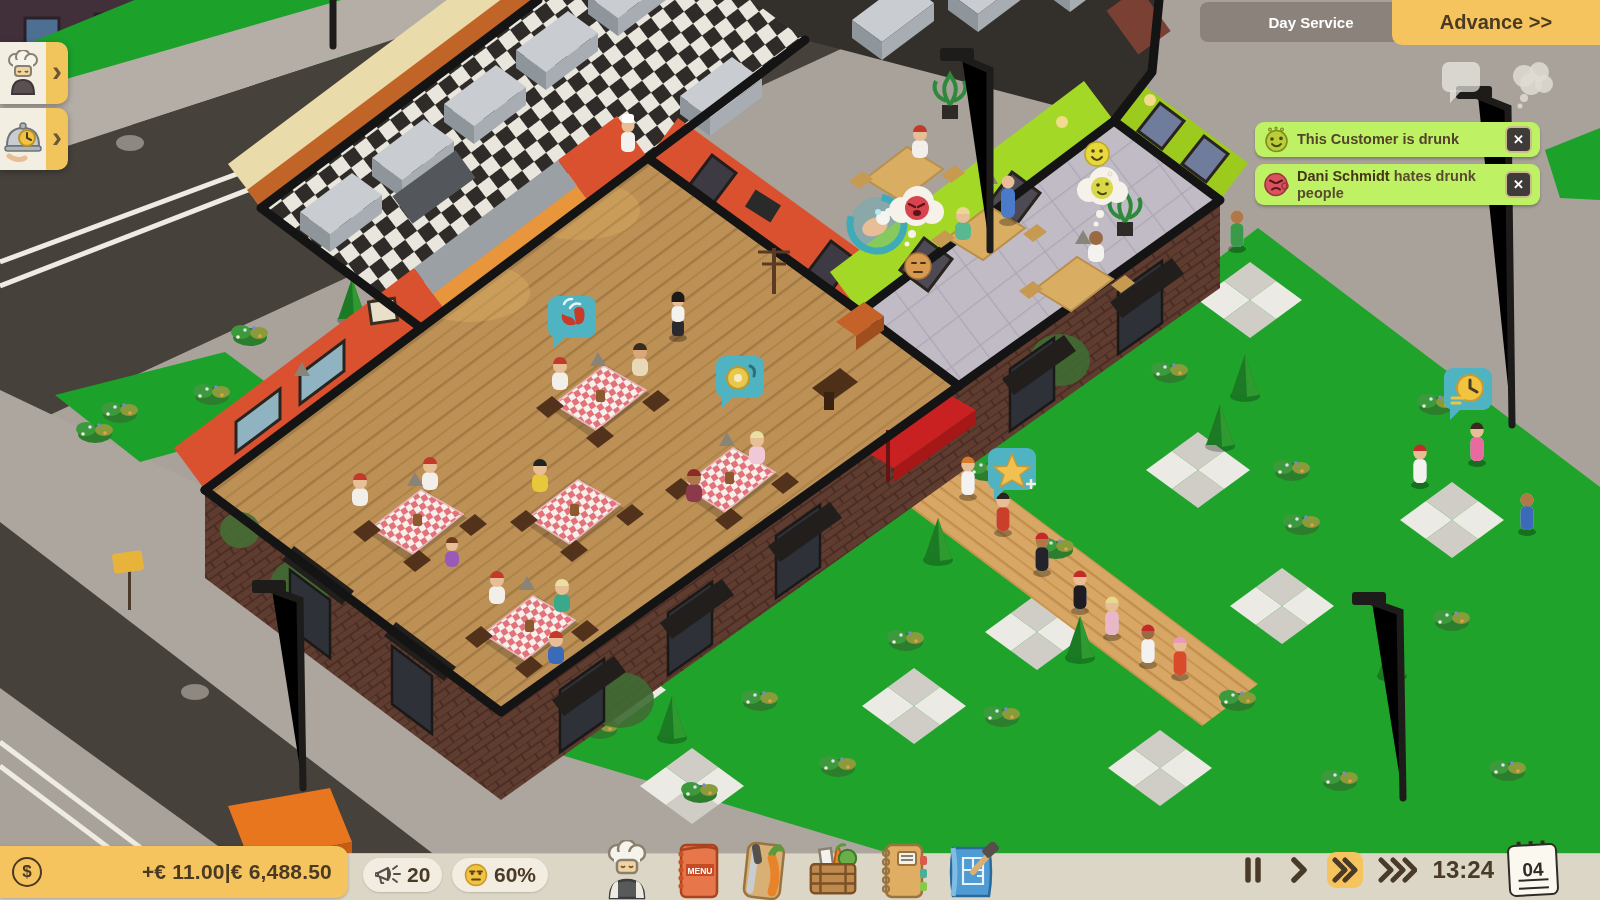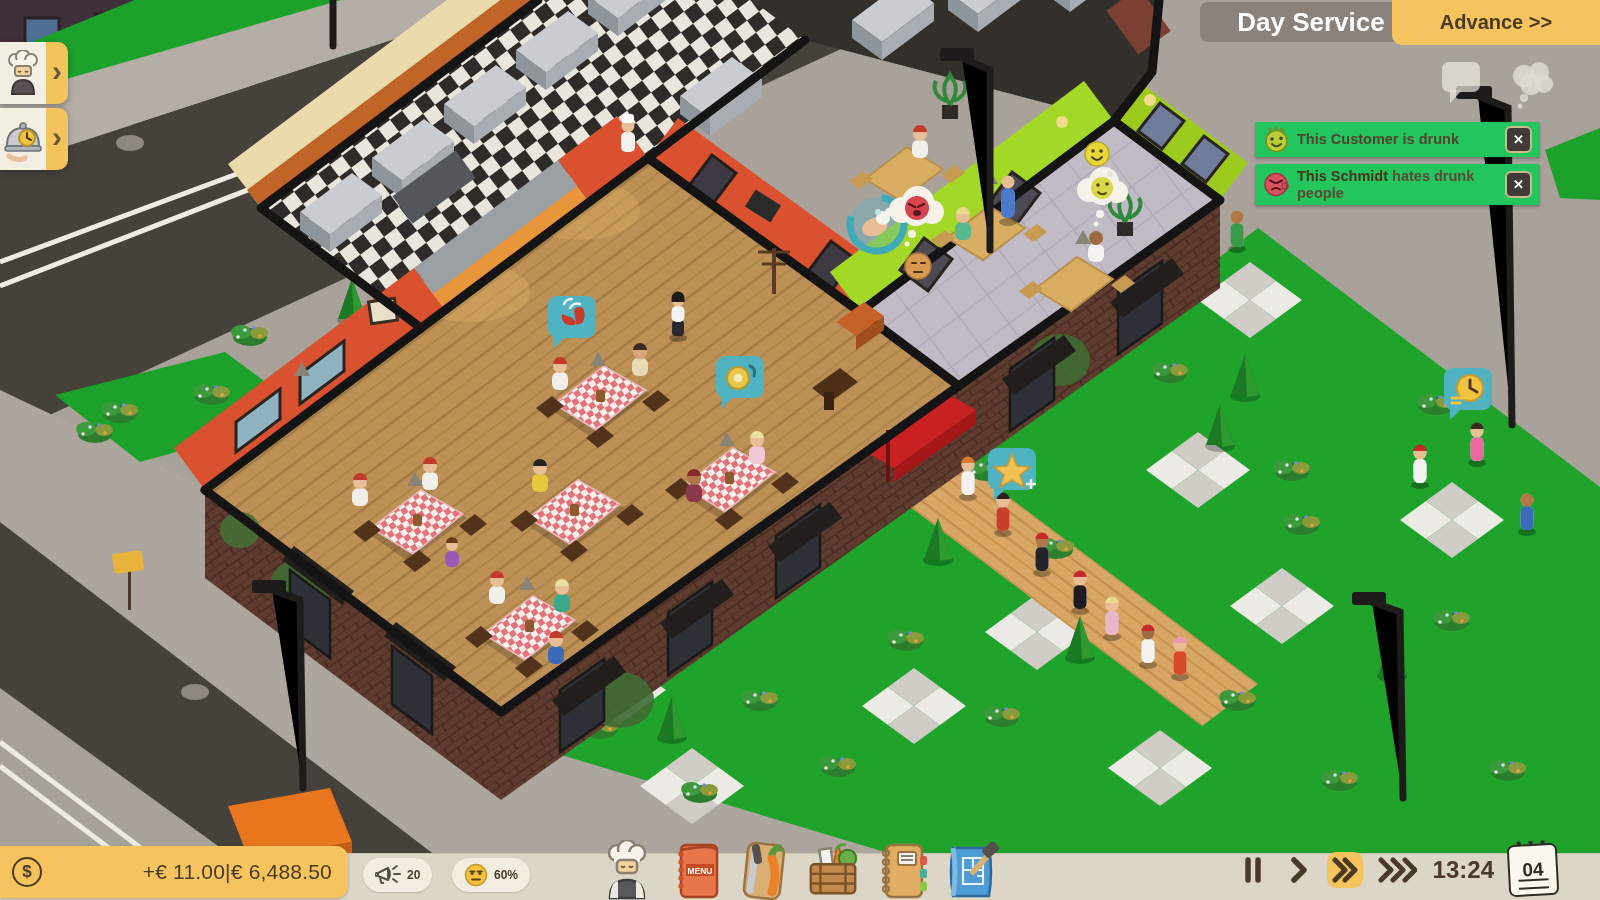--- a/index.html
+++ b/index.html
@@ -12,43 +12,43 @@
 
   
   .side-panel{position:absolute;left:0;display:flex;height:62px;filter:drop-shadow(0 2px 3px rgba(0,0,0,.3));}
   .side-panel .icon-box{width:46px;height:62px;background:#F3EEE2;border-radius:0 0 0 0;display:flex;align-items:center;justify-content:center;}
   .side-panel .tab{width:22px;height:62px;background:#F2C45C;border-radius:0 10px 10px 0;display:flex;align-items:center;justify-content:center;
     color:#6B5636;font-size:30px;font-weight:bold;line-height:0;padding-bottom:4px;box-sizing:border-box;}
   #panel-staff{top:42px;} #panel-orders{top:108px;}
 
   
   .phase-chip{position:absolute;top:2px;right:178px;width:222px;height:40px;background:rgba(120,110,104,.62);
-    border-radius:8px;color:#fff;font-size:26px;font-weight:bold;display:flex;align-items:center;justify-content:center;}
+    border-radius:8px;color:#fff;font-size:15px;font-weight:bold;display:flex;align-items:center;justify-content:center;}
   .advance-btn{position:absolute;top:0;right:0;width:208px;height:45px;background:#F5C45E;border-radius:0 0 0 10px;
     color:#4A3A23;font-size:20px;font-weight:bold;display:flex;align-items:center;justify-content:center;cursor:pointer;}
   .chat-icons{position:absolute;top:58px;right:42px;display:flex;gap:22px;opacity:.8;}
 
   .notif-stack{position:absolute;top:122px;right:60px;width:285px;display:flex;flex-direction:column;gap:7px;}
-  .notif{background:#22c55e;border-radius:2px;padding:4px 8px;display:flex;align-items:center;gap:7px;
+  .notif{background:#bef264;border-radius:9px;padding:4px 8px;display:flex;align-items:center;gap:7px;
     box-shadow:0 2px 3px rgba(0,0,0,.25);min-height:26px;}
   .notif .txt{flex:1;font-size:14.5px;line-height:1.15;color:#54422C;font-weight:bold;}
   .notif .txt .nm{color:#463518;}
   .notif .txt .rest{font-weight:600;color:#5C4A30;}
   .notif-close{width:23px;height:23px;background:#3F3B38;border:2px solid #CBB львов;border:2px solid #CDB98E;border-radius:6px;color:#fff;
     font-size:13px;font-weight:bold;display:flex;align-items:center;justify-content:center;cursor:pointer;flex:0 0 auto;}
 
   
   .bottom-bar{position:absolute;left:0;bottom:0;width:1600px;height:46px;background:#DCD6C6;border-top:1px solid #C8C2B2;}
   .money-pill{position:absolute;left:0;bottom:2px;width:348px;height:52px;background:#F5C45E;border-radius:0 12px 12px 0;
     display:flex;align-items:center;box-shadow:0 1px 3px rgba(0,0,0,.25);}
   .money-pill .cur{width:26px;height:26px;border:2.5px solid #4A3A23;border-radius:50%;margin-left:12px;
     display:flex;align-items:center;justify-content:center;color:#4A3A23;font-weight:bold;font-size:17px;}
-  .money-pill .amounts{flex:1;text-align:right;padding-right:16px;color:#4A3A23;font-size:21px;font-weight:normal;letter-spacing:.2px;}
+  .money-pill .amounts{flex:1;text-align:right;padding-right:16px;color:#4A3A23;font-size:21px;font-weight:bold;letter-spacing:.2px;}
   .stat-chip{position:absolute;bottom:8px;height:34px;background:#F2EDE0;border-radius:17px;display:flex;align-items:center;
-    gap:6px;padding:0 12px;color:#4A3B28;font-size:12px;font-weight:bold;box-shadow:0 1px 2px rgba(0,0,0,.15);}
+    gap:6px;padding:0 12px;color:#4A3B28;font-size:21px;font-weight:bold;box-shadow:0 1px 2px rgba(0,0,0,.15);}
   #chip-marketing{left:363px;} #chip-satisfaction{left:452px;}
 
   .toolbar{position:absolute;left:598px;bottom:0;display:flex;gap:13px;align-items:flex-end;}
   .tool-btn{width:56px;height:64px;display:flex;align-items:flex-end;justify-content:flex-end;cursor:pointer;}
 
   .playback{position:absolute;right:42px;bottom:4px;display:flex;align-items:center;gap:10px;}
   .pb-btn{width:36px;height:36px;display:flex;align-items:center;justify-content:center;cursor:pointer;border-radius:9px;}
   .pb-btn.active{background:#F5C45E;}
   .time-label{color:#4A3B28;font-size:24px;font-weight:bold;margin-left:2px;}
   .calendar{width:46px;height:48px;background:#FBF8F0;border:2.5px solid #2F2B26;border-radius:7px;transform:rotate(-3deg);
@@ -674,21 +674,21 @@
     <div class="txt">This Customer is drunk</div>
     <div class="notif-close">✕</div>
   </div>
   <div class="notif">
     <svg width="27" height="27" viewBox="0 0 27 27" style="flex:0 0 auto;">
       <circle cx="13" cy="13.5" r="11" fill="#D9535F" stroke="#A03540" stroke-width="1.6"></circle>
       <path d="M7,9.5 l5,2.5 M19,9.5 l-5,2.5" stroke="#5A1418" stroke-width="2" stroke-linecap="round"></path>
       <path d="M9,18.5 q4,-3 8,0" stroke="#5A1418" stroke-width="2" fill="none" stroke-linecap="round"></path>
       <circle cx="22" cy="15" r="3" fill="none" stroke="#A03540" stroke-width="1.4"></circle>
     </svg>
-    <div class="txt"><span class="nm">This Schmidt</span><span class="rest"> hates drunk people</span></div>
+    <div class="txt"><span class="nm">Dani Schmidt</span><span class="rest"> hates drunk people</span></div>
     <div class="notif-close">✕</div>
   </div>
 </div>
 
 <div class="bottom-bar"></div>
 
 <div class="money-pill">
   <div class="cur">$</div>
   <div class="amounts"><span>+€ 11.00</span><span>|</span><span>€ 6,488.50</span></div>
 </div>

